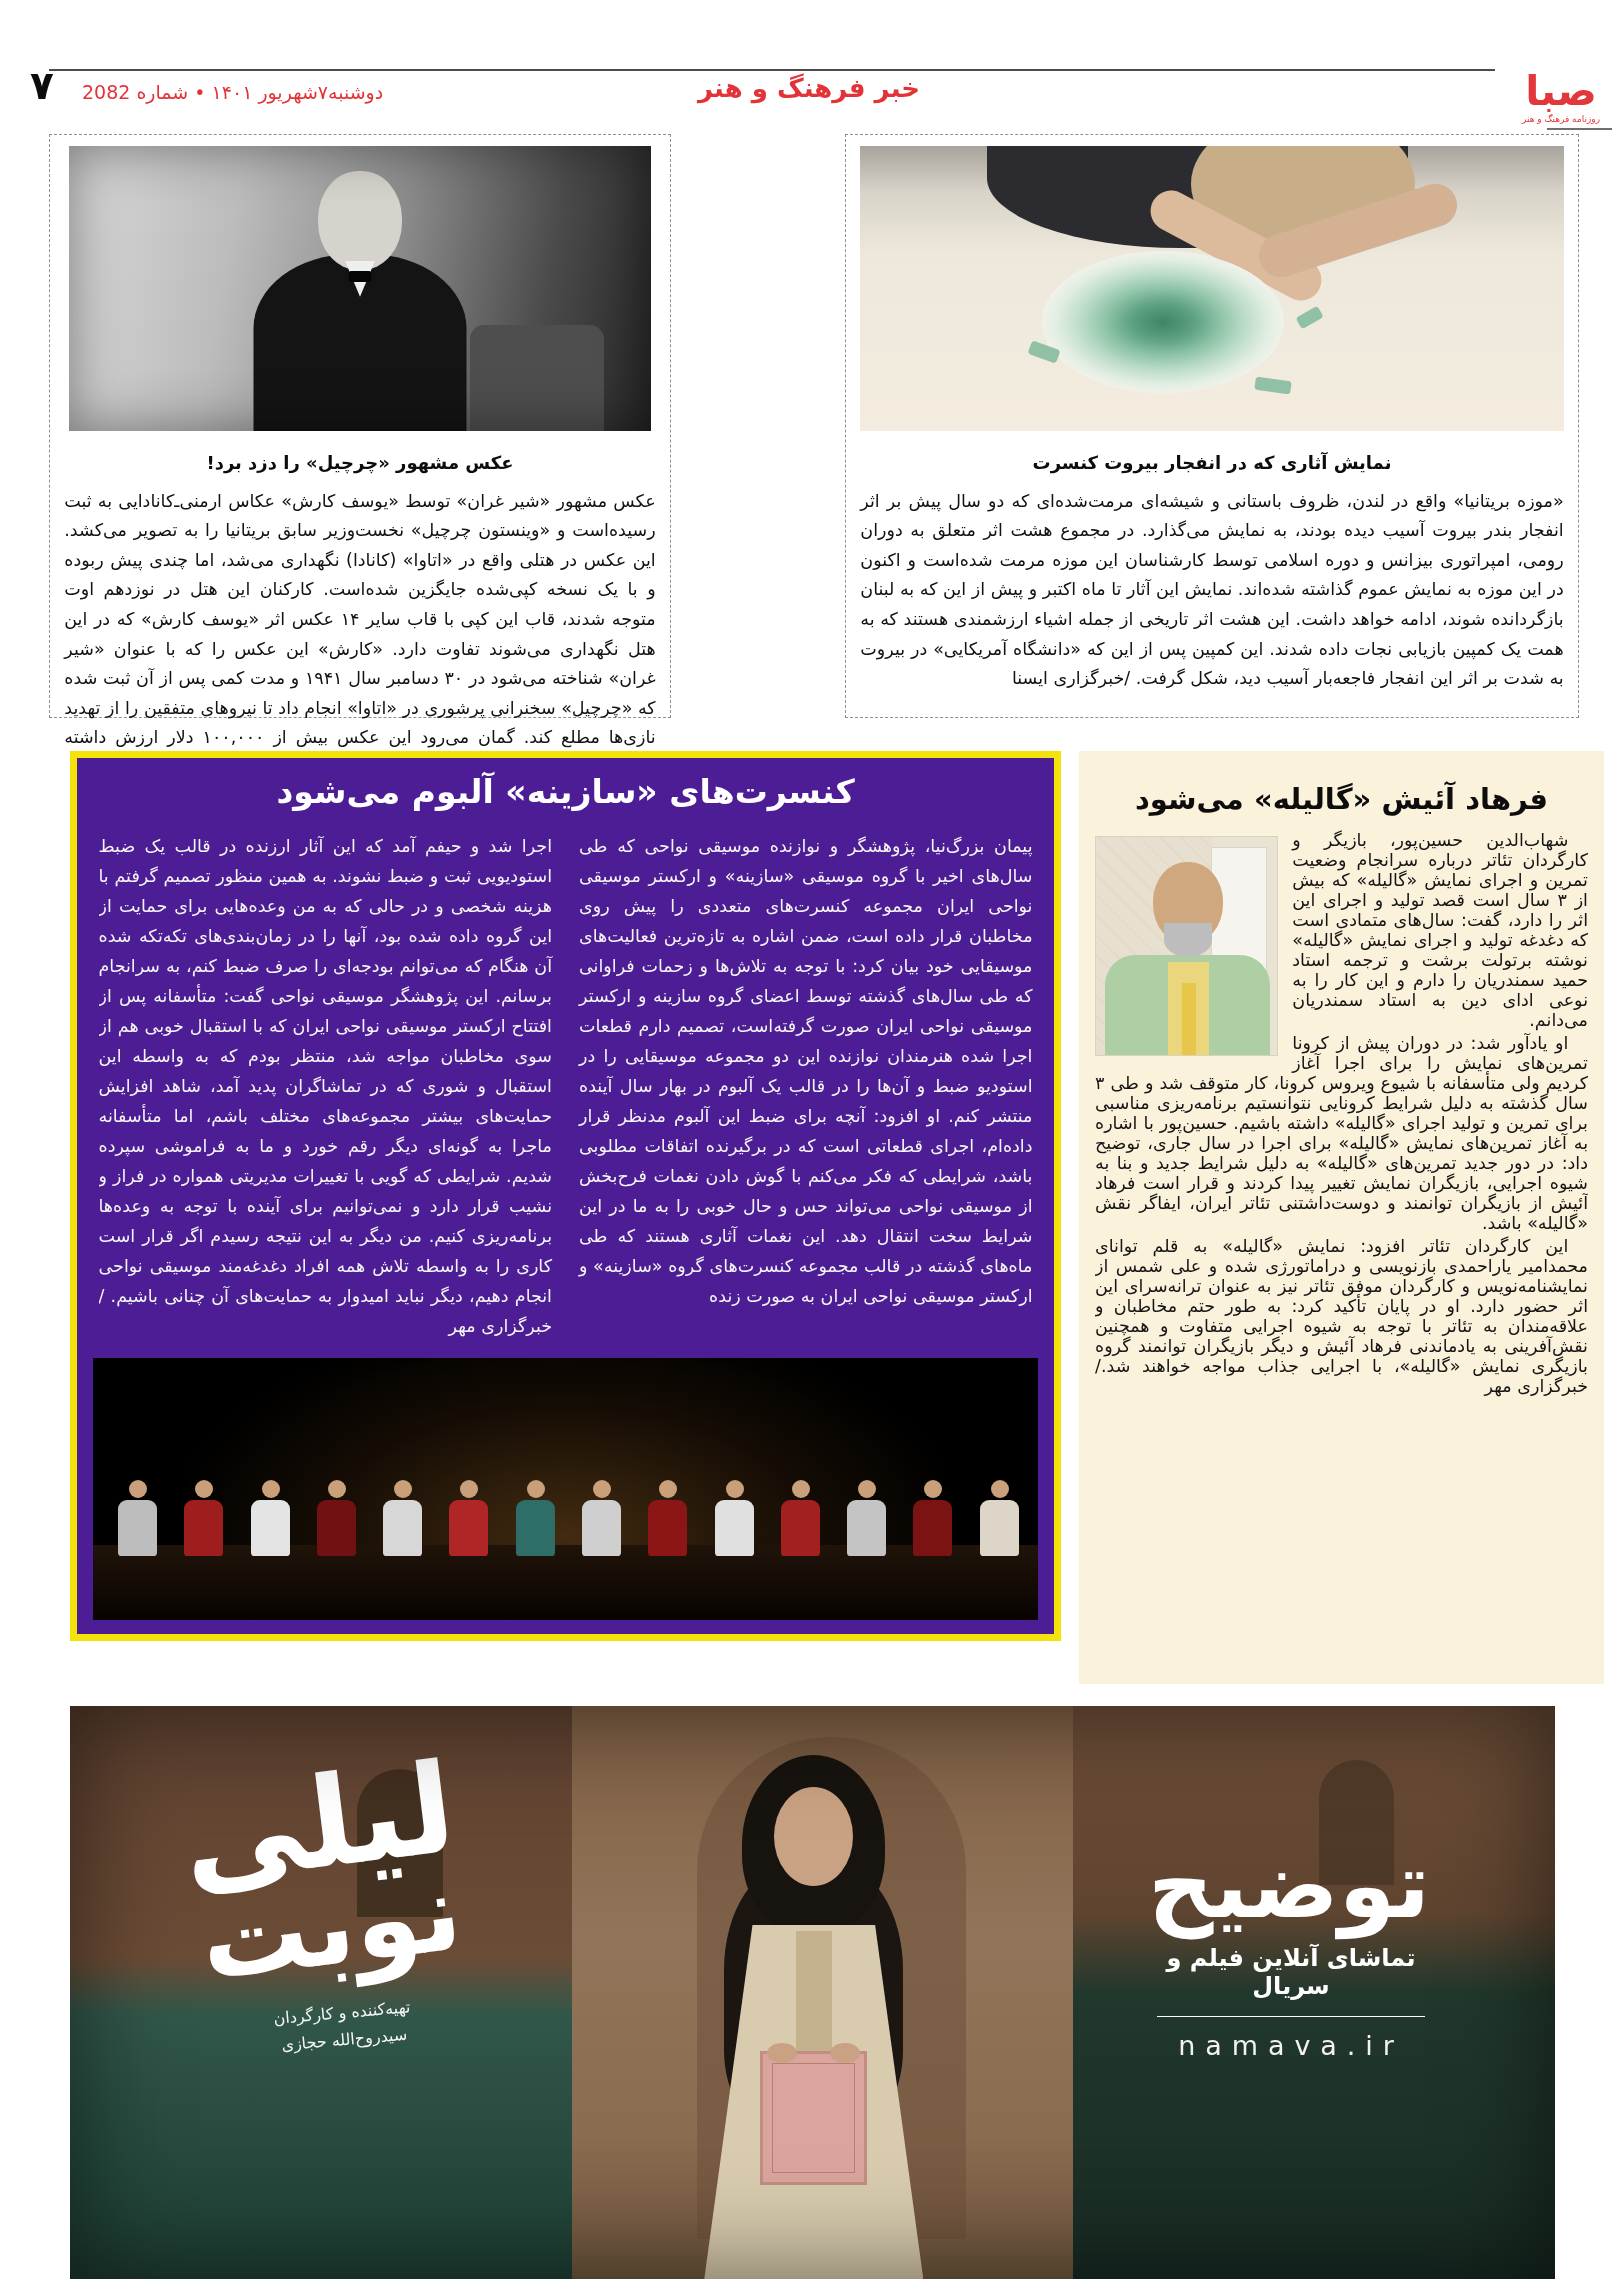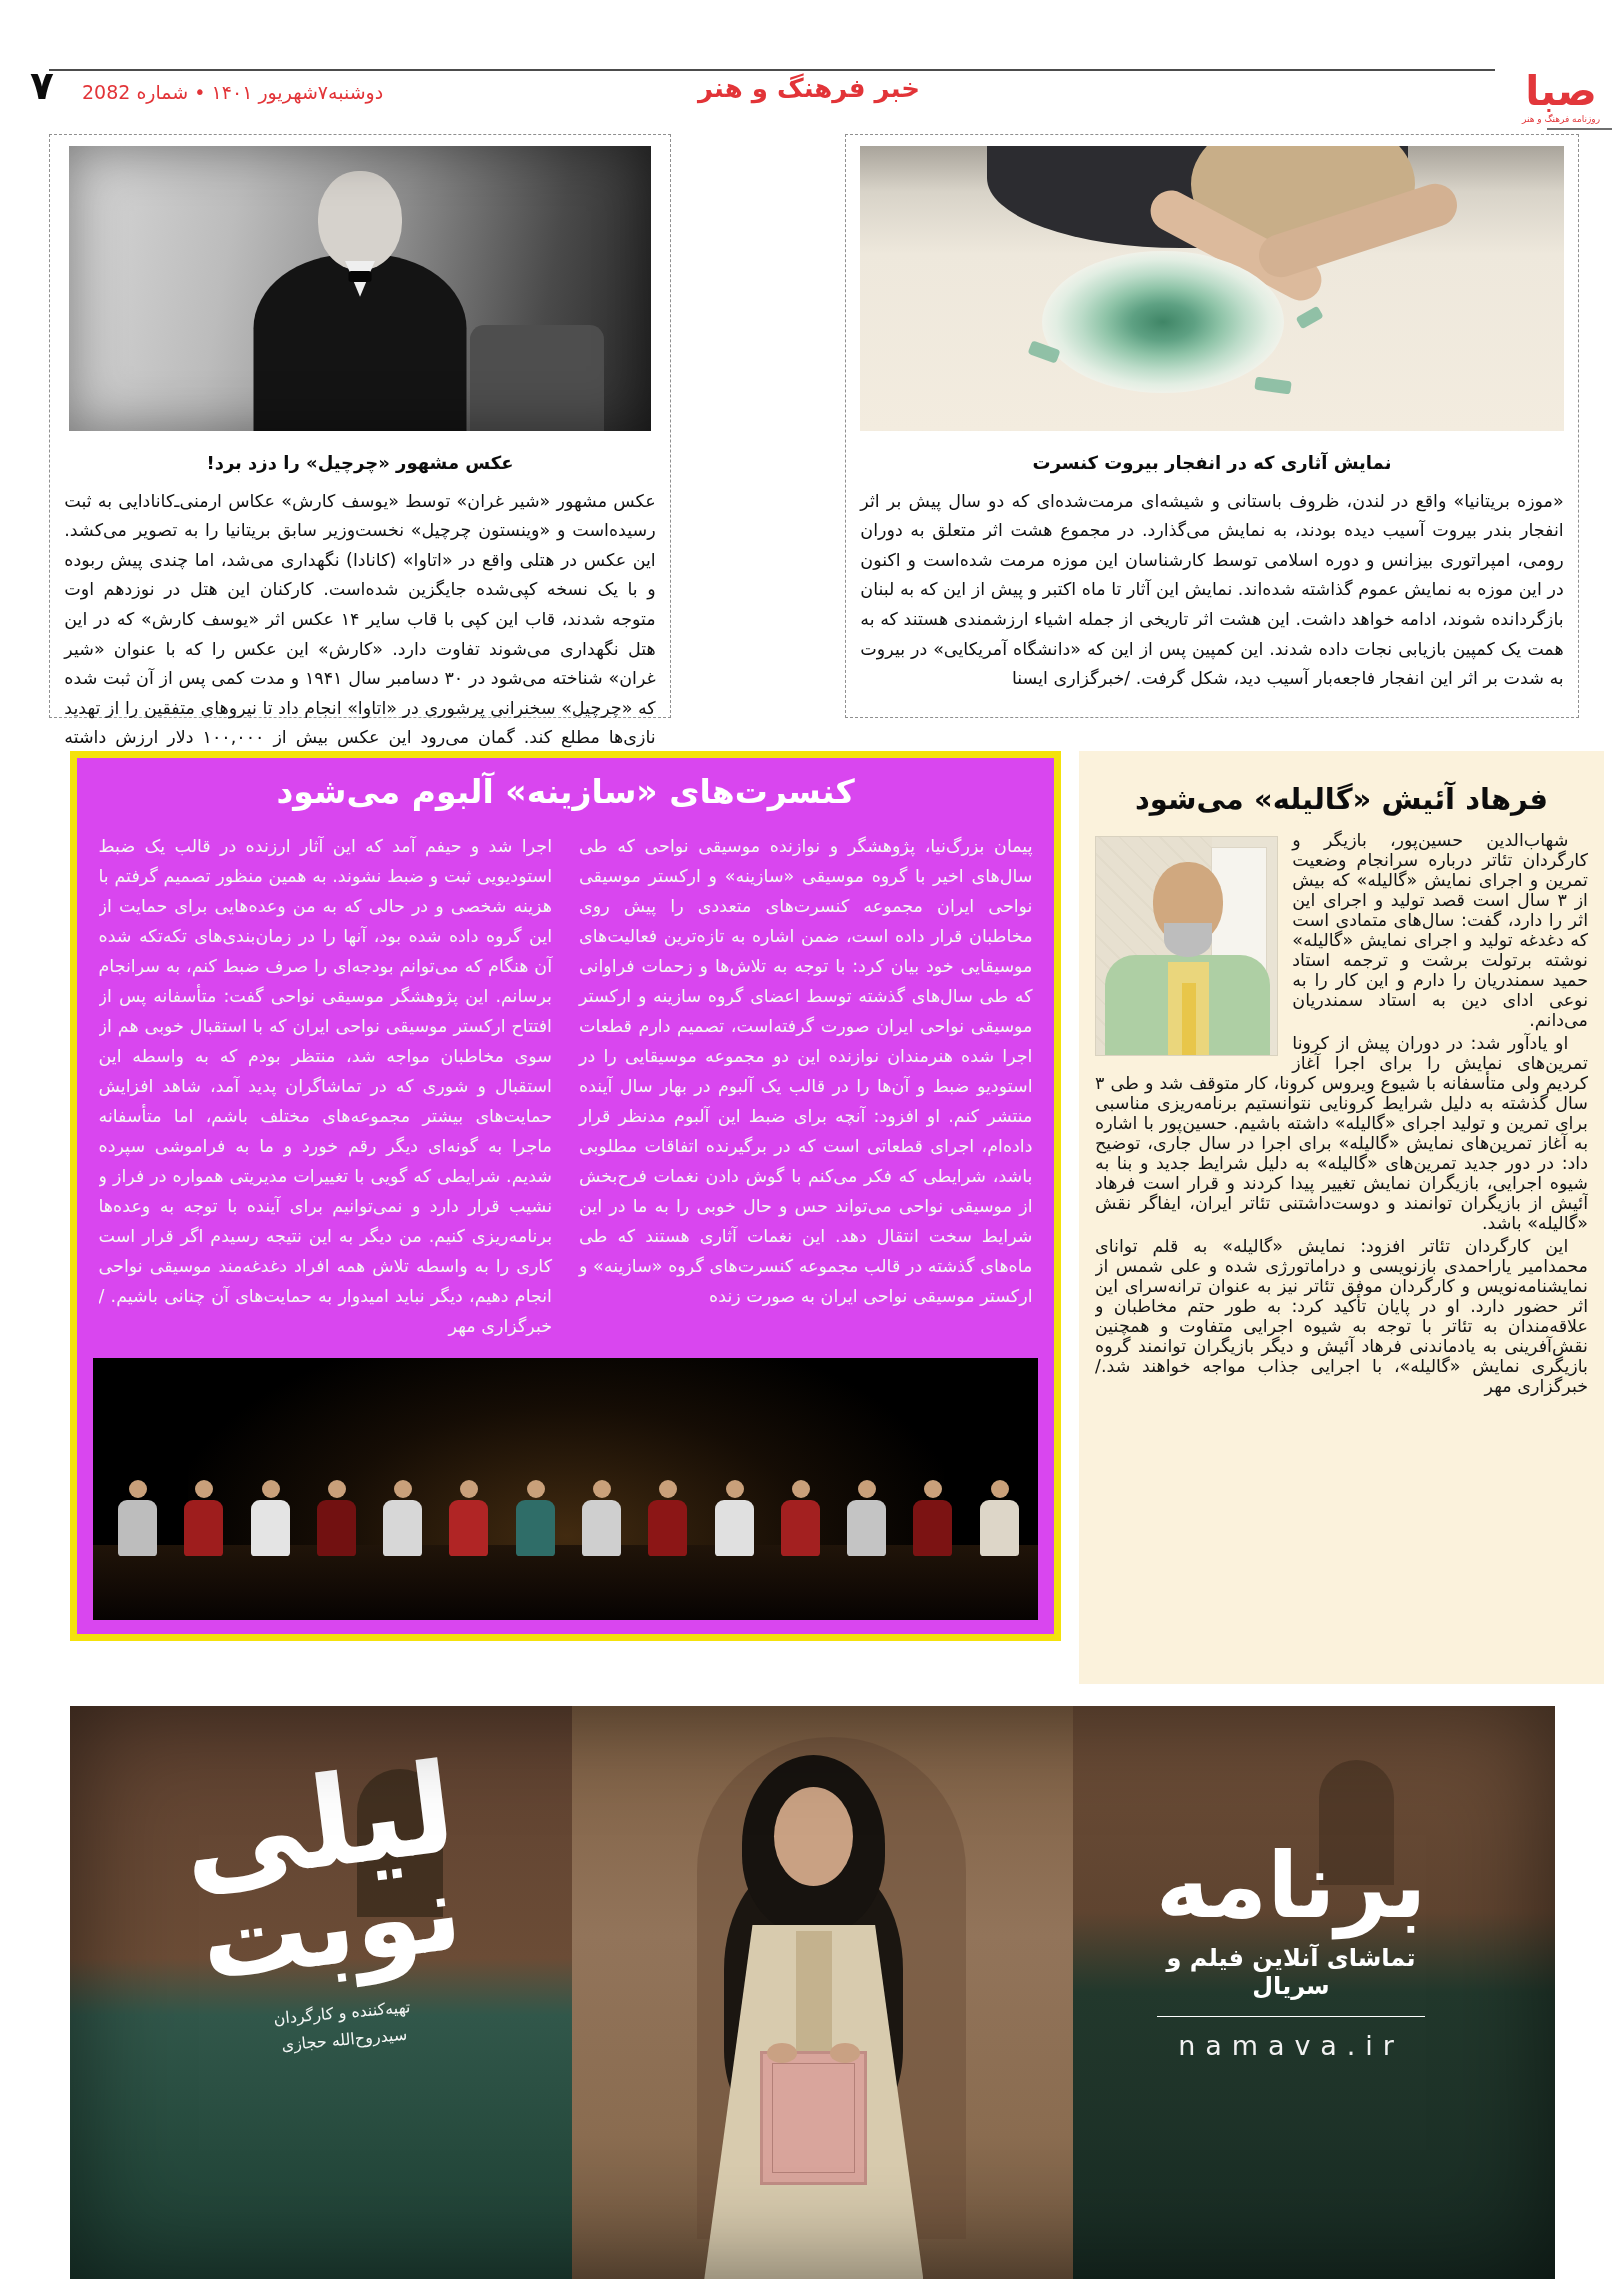--- a/index.html
+++ b/index.html
@@ -39,21 +39,21 @@
     background:linear-gradient(180deg,#a9a49b 0%,#d8d3c8 16%,#eee8dc 38%,#f3ecdf 100%); }
   .be-body { position:absolute; left:18%; top:-50px; width:421px; height:152px; background:#2c2c30; border-radius:0 0 42% 46%; }
   .be-hair { position:absolute; left:47%; top:-36px; width:224px; height:148px; background:#c8ae88; border-radius:50%; }
   .be-arm1 { position:absolute; left:40%; top:79px; width:188px; height:41px; background:#dcba9c; border-radius:21.5px; transform:rotate(28deg); }
   .be-arm2 { position:absolute; left:56%; top:63px; width:206px; height:43px; background:#d3b192; border-radius:21.5px; transform:rotate(-18deg); }
   .be-plate { position:absolute; left:43%; top:62%; transform:translate(-50%,-50%); width:242px; height:142px; border-radius:50%;
     background:radial-gradient(closest-side,#3f8566 0%,#5ea183 26%,#8fc4a8 48%,#bcdcc9 68%,#e2eee3 88%,#f0f2ea 100%); }
   .be-shard { position:absolute; background:#7fb89c; border-radius:3.6px; opacity:.85; }
 
   
-  .box-sazineh { left:70px; top:751px; width:991px; height:890px; background:#d946ef; border:7.2px solid #f4e20b; }
+  .box-sazineh { left:70px; top:751px; width:991px; height:890px; background:#4c1d95; border:7.2px solid #f4e20b; }
   .sazineh-headline { color:#ffffff; text-align:center; font-size:33px; font-weight:bold; margin-top:14.3px; }
   .sazineh-cols { margin:19.7px 21.5px 0; height:521px; overflow:hidden; display:flex; gap:27px; direction:rtl;
     color:#f5f5f5; font-size:17.5px; line-height:30px; text-align:justify; }
   .sazineh-cols > div { flex:1; }
   .photo-concert { position:absolute; left:16px; right:16px; bottom:14.3px; height:262px; background:#000; overflow:hidden; }
   .stage-glow { position:absolute; left:10%; top:-10%; width:80%; height:120%;
     background:radial-gradient(ellipse at 50% 65%, rgba(120,78,30,.55) 0%, rgba(70,42,16,.3) 45%, rgba(0,0,0,0) 75%); }
   .stage-floor { position:absolute; left:0; right:0; bottom:0; height:75px;
     background:linear-gradient(180deg,#201409 0%,#120a05 60%,#060302 100%); }
   .fig { position:absolute; bottom:64px; width:39px; }
@@ -262,20 +262,20 @@
     <div class="w-dress"></div>
     <div class="w-trim"></div>
     <div class="w-book">
         <div class="w-book-inner"></div>
       </div>
     <div class="w-hand1"></div>
     <div class="w-hand2"></div>
   </div>
 
   <div class="namava-block">
-    <div class="namava-logo fa">برنامه</div>
+    <div class="namava-logo fa">توضیح</div>
     <div class="namava-tagline fa">تماشای آنلاین فیلم و سریال</div>
     <div class="namava-rule"></div>
     <div class="namava-url">namava.ir</div>
   </div>
   <div class="ad-vignette"></div>
 </div>
 
 
 </body></html>

